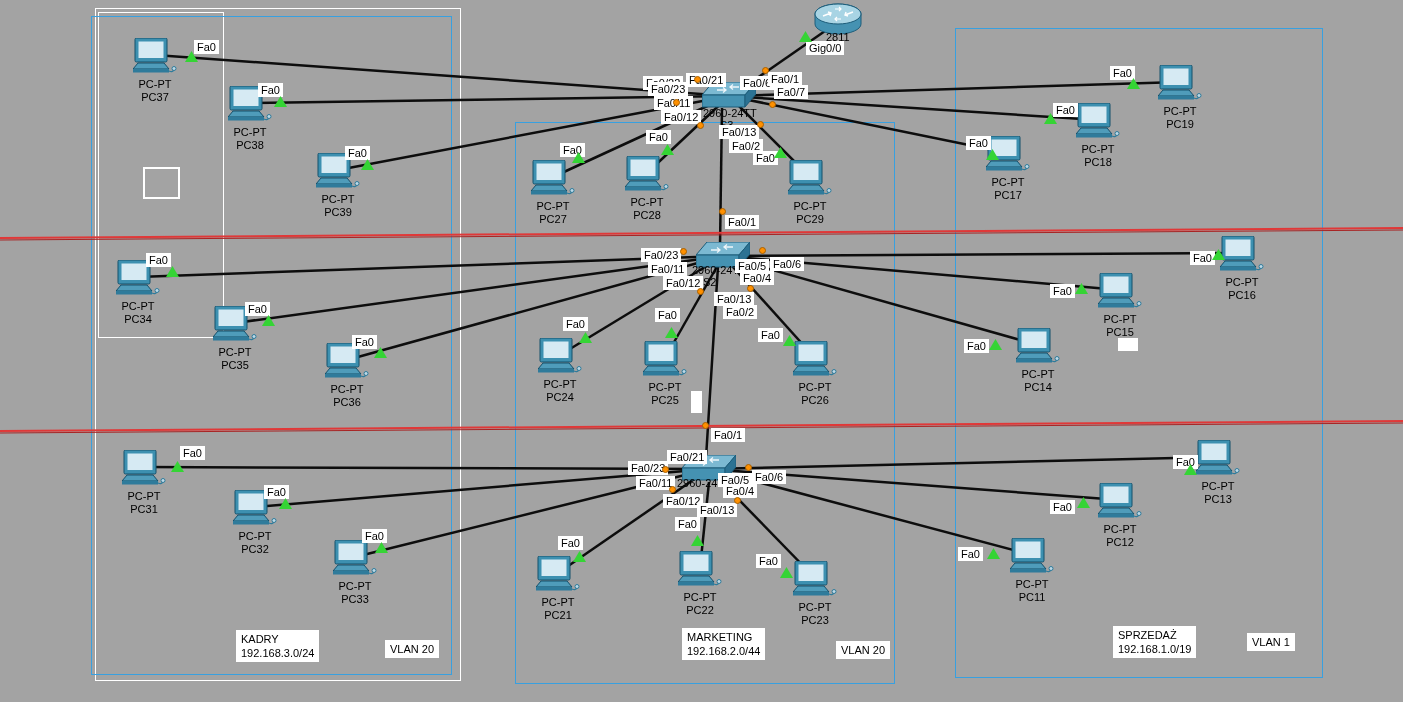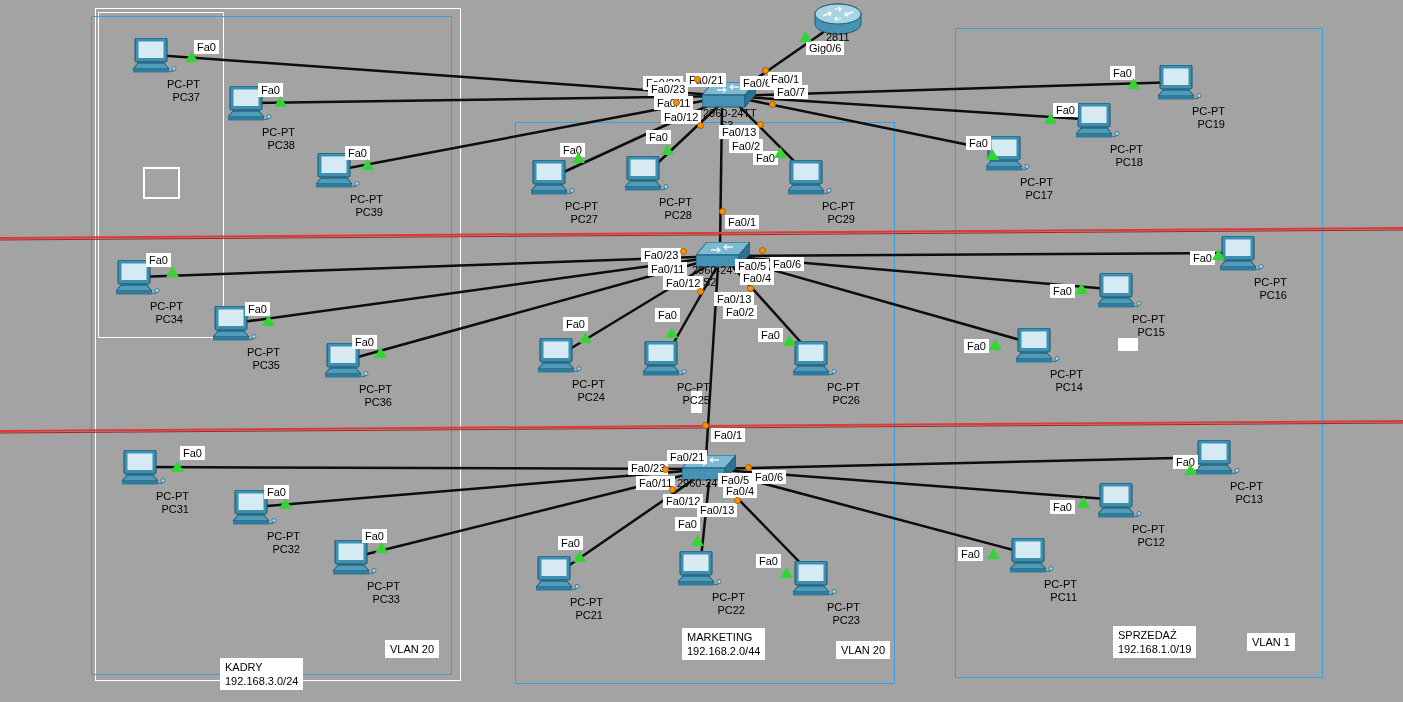--- a/index.html
+++ b/index.html
@@ -12,21 +12,21 @@
   .rect{position:absolute;box-sizing:border-box;pointer-events:none;}
   .rect.white{border:1px solid #ffffff;}
   .rect.white2{border:2px solid #ffffff;}
   .rect.blue{border:1px solid #38a0e0;}
   .rect.whitefill{background:#ffffff;}
   svg.wires{position:absolute;left:0;top:0;}
   .dev{position:absolute;}
   .dev svg{display:block;}
   .dev-label{
     position:absolute;left:-23px;top:40px;width:90px;
-    text-align:right;color:#000;
+    text-align:center;color:#000;
     font:11px/12.5px "Liberation Sans",sans-serif;
   }
   .dev-label span{display:block;}
   .dtext{
     position:absolute;color:#000;white-space:nowrap;
     font:11px/12px "Liberation Sans",sans-serif;
   }
   .plabel{
     position:absolute;background:#ffffff;color:#000;
     font:11px/14px "Liberation Sans",sans-serif;
@@ -419,21 +419,21 @@
   </div>
 <div class="plabel" style="left: 194px; top: 40px;">Fa0</div>
     <div class="plabel" style="left: 258px; top: 83px;">Fa0</div>
     <div class="plabel" style="left: 345px; top: 146px;">Fa0</div>
     <div class="plabel" style="left: 560px; top: 143px;">Fa0</div>
     <div class="plabel" style="left: 646px; top: 130px;">Fa0</div>
     <div class="plabel" style="left: 753px; top: 151px;">Fa0</div>
     <div class="plabel" style="left: 966px; top: 136px;">Fa0</div>
     <div class="plabel" style="left: 1053px; top: 103px;">Fa0</div>
     <div class="plabel" style="left: 1110px; top: 66px;">Fa0</div>
-    <div class="plabel" style="left: 806px; top: 41px;">Gig0/6</div>
+    <div class="plabel" style="left: 806px; top: 41px;">Gig0/0</div>
     <div class="plabel" style="left: 643px; top: 76px;">Fa0/22</div>
     <div class="plabel" style="left: 686px; top: 73px;">Fa0/21</div>
     <div class="plabel" style="left: 648px; top: 82px;">Fa0/23</div>
     <div class="plabel" style="left: 654px; top: 96px;">Fa0/11</div>
     <div class="plabel" style="left: 661px; top: 110px;">Fa0/12</div>
     <div class="plabel" style="left: 740px; top: 76px;">Fa0/6</div>
     <div class="plabel" style="left: 774px; top: 85px;">Fa0/7</div>
     <div class="plabel" style="left: 768px; top: 72px;">Fa0/1</div>
     <div class="plabel" style="left: 719px; top: 125px;">Fa0/13</div>
     <div class="plabel" style="left: 729px; top: 139px;">Fa0/2</div>
@@ -510,21 +510,21 @@
     <div class="tri" style="left: 1212px; top: 249px; background: rgb(53, 212, 53);"></div>
     <div class="tri" style="left: 171px; top: 461px; background: rgb(53, 212, 53);"></div>
     <div class="tri" style="left: 279px; top: 498px; background: rgb(53, 212, 53);"></div>
     <div class="tri" style="left: 375px; top: 542px; background: rgb(53, 212, 53);"></div>
     <div class="tri" style="left: 573px; top: 551px; background: rgb(53, 212, 53);"></div>
     <div class="tri" style="left: 691px; top: 535px; background: rgb(53, 212, 53);"></div>
     <div class="tri" style="left: 780px; top: 567px; background: rgb(53, 212, 53);"></div>
     <div class="tri" style="left: 987px; top: 548px; background: rgb(53, 212, 53);"></div>
     <div class="tri" style="left: 1077px; top: 497px; background: rgb(53, 212, 53);"></div>
     <div class="tri" style="left: 1184px; top: 464px; background: rgb(53, 212, 53);"></div>
-    <div class="note" style="left: 220px; top: 630px; margin-top: 28px;">KADRY
+    <div class="note" style="left: 236px; top: 630px;">KADRY
 192.168.3.0/24</div>
     <div class="note" style="left: 385px; top: 640px;">VLAN 20</div>
     <div class="note" style="left: 682px; top: 628px;">MARKETING
 192.168.2.0/44</div>
     <div class="note" style="left: 836px; top: 641px;">VLAN 20</div>
     <div class="note" style="left: 1113px; top: 626px;">SPRZEDAŻ
 192.168.1.0/19</div>
     <div class="note" style="left: 1247px; top: 633px;">VLAN 1</div>
   </div>
 

